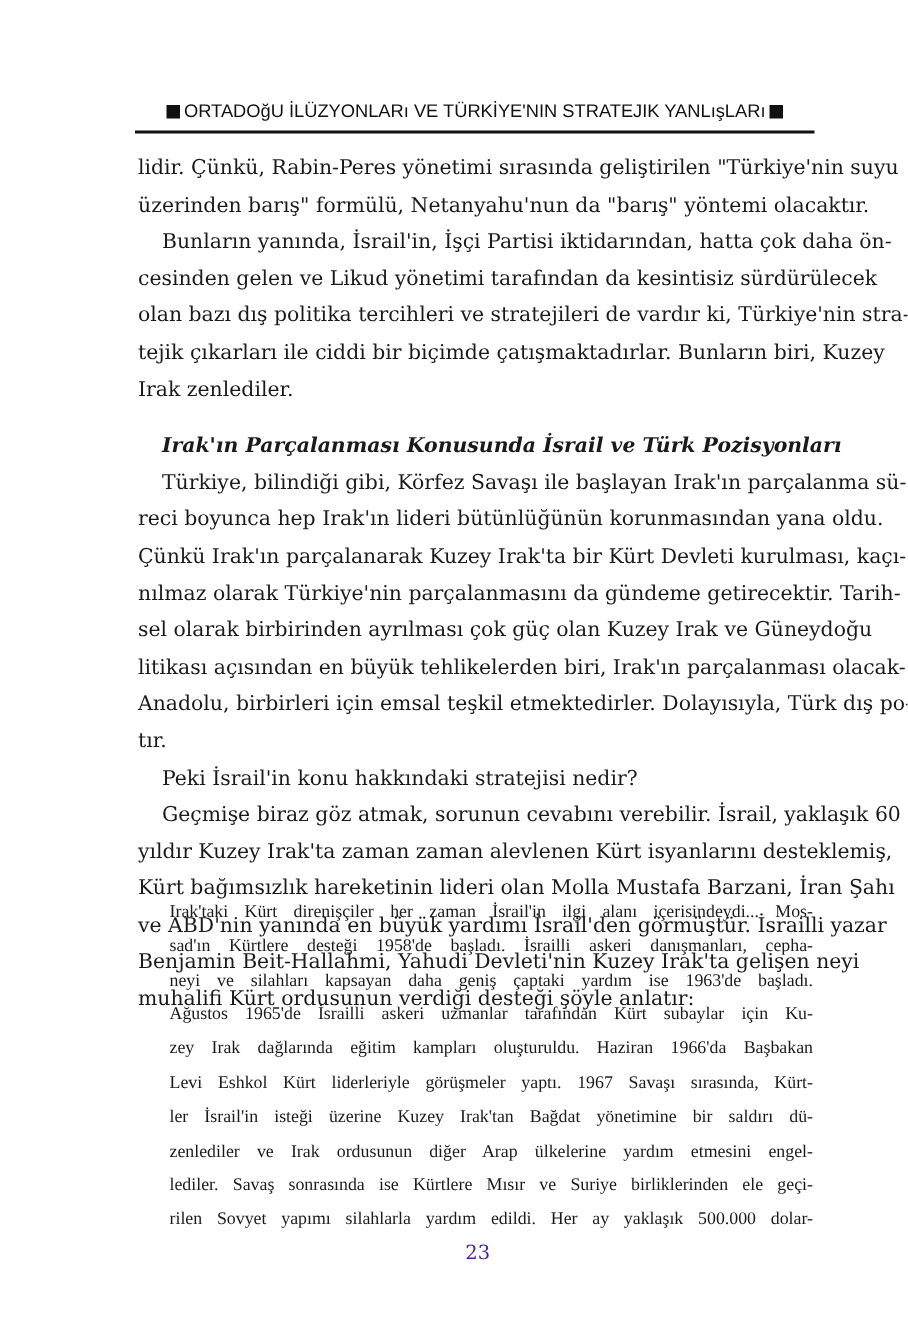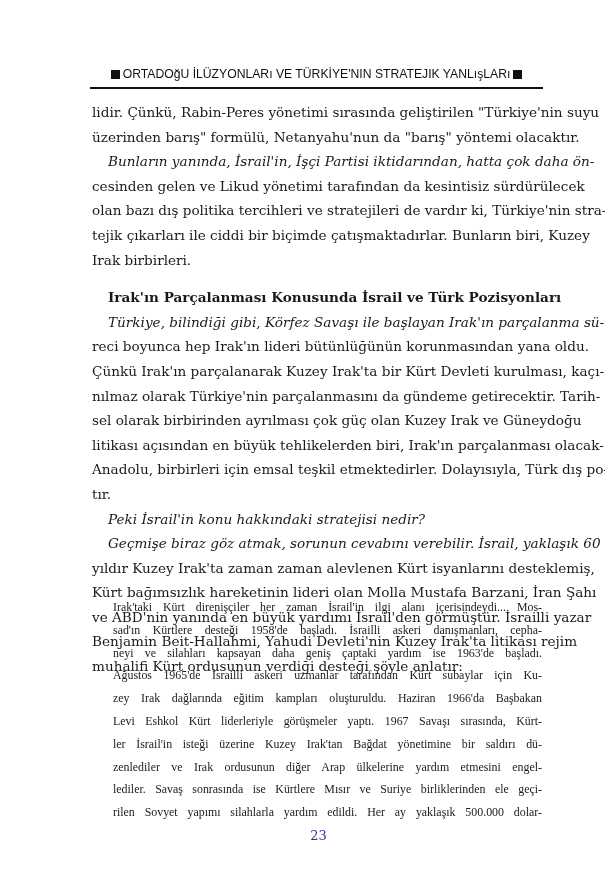--- a/index.html
+++ b/index.html
@@ -11,22 +11,22 @@
     letter-spacing: 0px; white-space: nowrap;
   }
   .sq { display: inline-block; width: 9px; height: 9px; background: #111; vertical-align: -0.5px; margin: 0 3px; }
   .rule { position: absolute; left: 74px; top: 87px; width: 453px; height: 1.6px; background: #111; }
   .body {
     position: absolute; left: 76px; top: 100px; width: 450px;
     font-family: "DejaVu Serif", serif; font-size: 13.6px; color: #1a1a1a;
   }
   .line { height: 24.6px; line-height: 24.6px; white-space: nowrap; text-align: justify; text-align-last: justify; }
   .line.last { text-align-last: left; }
-  .line.indent { padding-left: 16px; font-style: italic; }
-  .heading { font-weight: bold; padding-left: 16px; text-align-last: left; }
+  .line.indent { padding-left: 16px; }
+  .heading { font-weight: bold; padding-left: 16px; text-align-last: left; font-style: italic; }
   .gap { height: 13px; }
   .quote {
     position: absolute; left: 97px; top: 596px; width: 429px;
     font-family: Liberation Serif, serif; font-size: 11.9px; color: #1a1a1a;
   }
   .qline { height: 22.8px; line-height: 22.8px; white-space: nowrap; text-align: justify; text-align-last: justify; }
   .page-number {
     position: absolute; left: 0; width: 605px; top: 828px; text-align: center;
     font-family: "DejaVu Serif", serif; font-size: 13px; color: #4c1d95;
   }
@@ -41,37 +41,37 @@
   </div>
   <div class="rule"></div>
 
   <div class="body">
     <div class="line">lidir. Çünkü, Rabin-Peres yönetimi sırasında geliştirilen "Türkiye'nin suyu</div>
     <div class="line last">üzerinden barış" formülü, Netanyahu'nun da "barış" yöntemi olacaktır.</div>
     <div class="line indent">Bunların yanında, İsrail'in, İşçi Partisi iktidarından, hatta çok daha ön-</div>
     <div class="line">cesinden gelen ve Likud yönetimi tarafından da kesintisiz sürdürülecek</div>
     <div class="line">olan bazı dış politika tercihleri ve stratejileri de vardır ki, Türkiye'nin stra-</div>
     <div class="line">tejik çıkarları ile ciddi bir biçimde çatışmaktadırlar. Bunların biri, Kuzey</div>
-    <div class="line last">Irak birbirleri.</div>
+    <div class="line last">Irak zenlediler.</div>
     <div class="gap"></div>
     <div class="line heading">Irak'ın Parçalanması Konusunda İsrail ve Türk Pozisyonları</div>
     <div class="line indent">Türkiye, bilindiği gibi, Körfez Savaşı ile başlayan Irak'ın parçalanma sü-</div>
     <div class="line">reci boyunca hep Irak'ın lideri bütünlüğünün korunmasından yana oldu.</div>
     <div class="line">Çünkü Irak'ın parçalanarak Kuzey Irak'ta bir Kürt Devleti kurulması, kaçı-</div>
     <div class="line">nılmaz olarak Türkiye'nin parçalanmasını da gündeme getirecektir. Tarih-</div>
     <div class="line">sel olarak birbirinden ayrılması çok güç olan Kuzey Irak ve Güneydoğu</div>
     <div class="line">litikası açısından en büyük tehlikelerden biri, Irak'ın parçalanması olacak-</div>
     <div class="line">Anadolu, birbirleri için emsal teşkil etmektedirler. Dolayısıyla, Türk dış po-</div>
     <div class="line last">tır.</div>
     <div class="line indent last">Peki İsrail'in konu hakkındaki stratejisi nedir?</div>
     <div class="line indent">Geçmişe biraz göz atmak, sorunun cevabını verebilir. İsrail, yaklaşık 60</div>
     <div class="line">yıldır Kuzey Irak'ta zaman zaman alevlenen Kürt isyanlarını desteklemiş,</div>
     <div class="line">Kürt bağımsızlık hareketinin lideri olan Molla Mustafa Barzani, İran Şahı</div>
     <div class="line">ve ABD'nin yanında en büyük yardımı İsrail'den görmüştür. İsrailli yazar</div>
-    <div class="line">Benjamin Beit-Hallahmi, Yahudi Devleti'nin Kuzey Irak'ta litikası rejim</div>
+    <div class="line">Benjamin Beit-Hallahmi, Yahudi Devleti'nin Kuzey Irak'ta gelişen neyi</div>
     <div class="line last">muhalifi Kürt ordusunun verdiği desteği şöyle anlatır:</div>
   </div>
 
   <div class="quote">
     <div class="qline">Irak'taki Kürt direnişçiler her zaman İsrail'in ilgi alanı içerisindeydi... Mos-</div>
     <div class="qline">sad'ın Kürtlere desteği 1958'de başladı. İsrailli askeri danışmanları, cepha-</div>
     <div class="qline">neyi ve silahları kapsayan daha geniş çaptaki yardım ise 1963'de başladı.</div>
     <div class="qline">Ağustos 1965'de İsrailli askeri uzmanlar tarafından Kürt subaylar için Ku-</div>
     <div class="qline">zey Irak dağlarında eğitim kampları oluşturuldu. Haziran 1966'da Başbakan</div>
     <div class="qline">Levi Eshkol Kürt liderleriyle görüşmeler yaptı. 1967 Savaşı sırasında, Kürt-</div>

